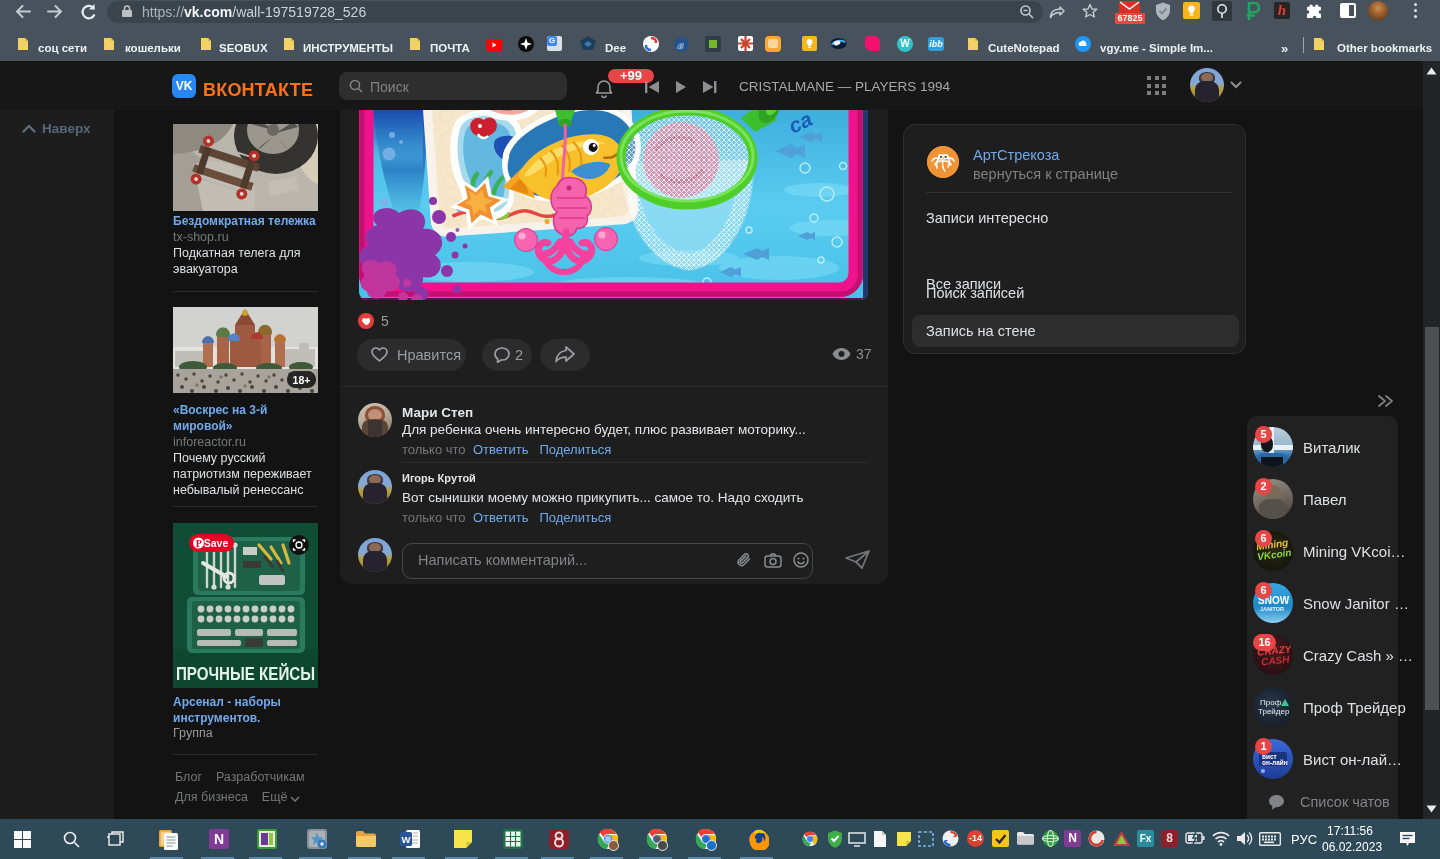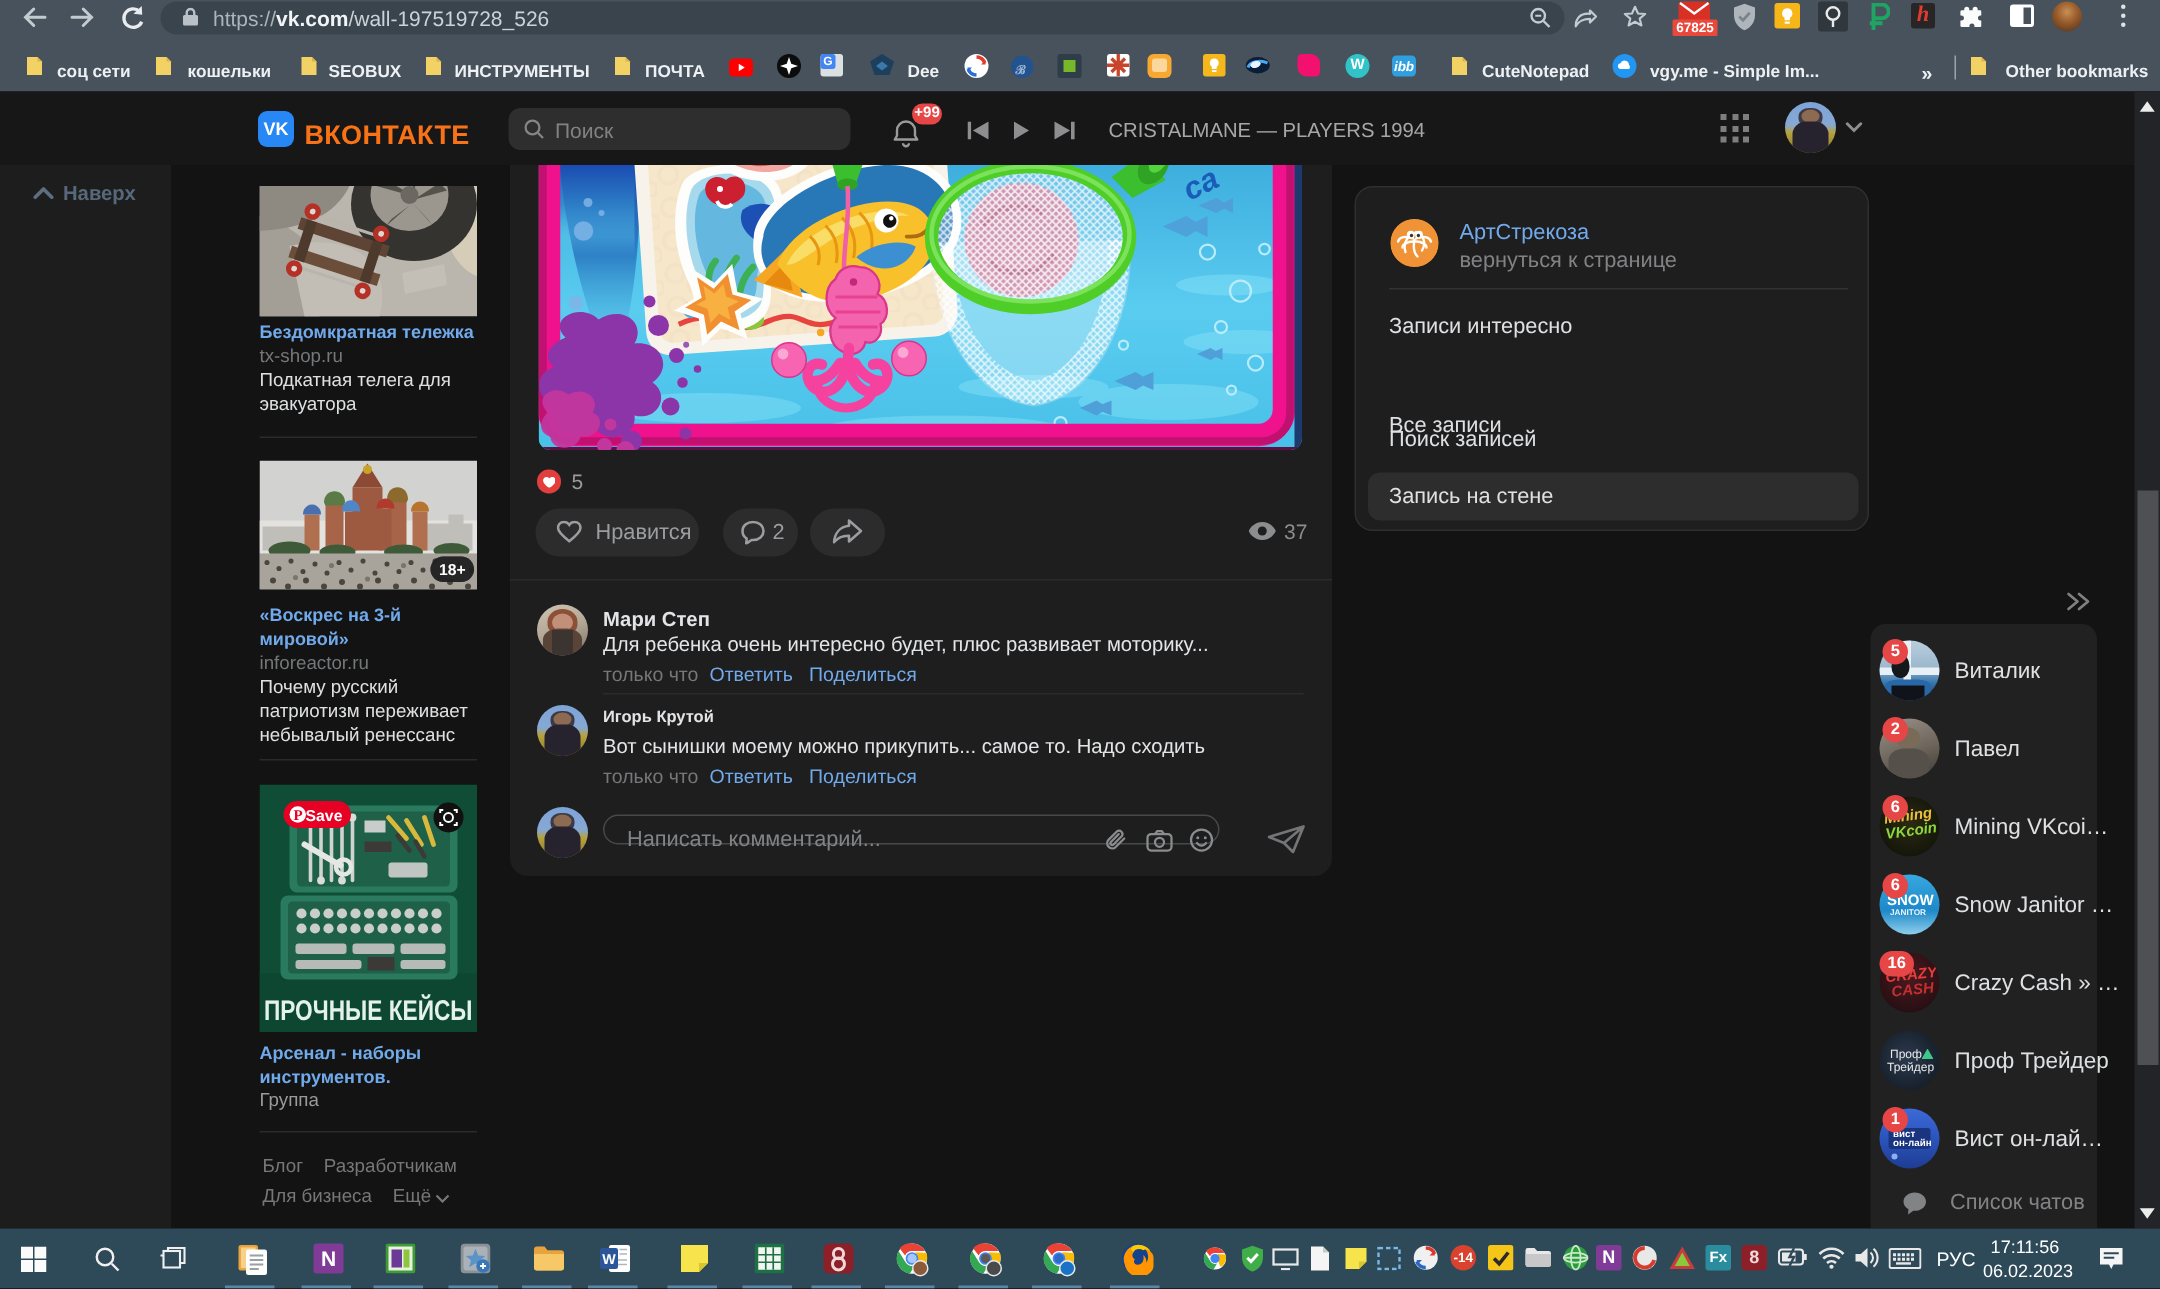--- a/index.html
+++ b/index.html
@@ -186,21 +186,21 @@
           <circle cx="6" cy="6" r="4.6" stroke="#848587" stroke-width="1.5" fill="none"></circle>
           <path d="M9.5 9.5 L13 13" stroke="#848587" stroke-width="1.5"></path>
         </svg>
       <div class="abs" style="left:31px;top:7px;font-size:14px;color:#828284;">Поиск</div>
     </div>
 
     <svg class="abs" style="left:594px;top:18px;" width="20" height="20" viewBox="0 0 20 20">
       <path d="M10 2 a6 6 0 0 1 6 6 v3.5 l1.5 2.5 H2.5 L4 11.5 V8 a6 6 0 0 1 6 -6 Z" stroke="#9a9a9c" stroke-width="1.6" fill="none" stroke-linejoin="round"></path>
       <path d="M8 16.5 a2 2 0 0 0 4 0" stroke="#9a9a9c" stroke-width="1.6" fill="none"></path>
     </svg>
-    <div class="abs" style="left:608px;top:8px;width:20px;height:14px;background:#e64646;border-radius:7px;color:#fff;font-size:10px;font-weight:bold;text-align:center;line-height:14px;">+99</div>
+    <div class="abs" style="left:608px;top:8px;width:46px;height:14px;background:#e64646;border-radius:7px;color:#fff;font-size:13px;font-weight:bold;text-align:center;line-height:14px;">+99</div>
 
     <svg class="abs" style="left:645px;top:20px;" width="72" height="12" viewBox="0 0 72 12">
       <g fill="#8e8e90">
         <rect x="0" y="0" width="2.4" height="12"></rect>
           <path d="M14 0 L14 12 L3.6 6 Z"></path>
         <path d="M31 0 L41 6 L31 12 Z"></path>
         <path d="M58 0 L68.4 6 L58 12 Z" transform="translate(0 0)"></path>
           <rect x="69" y="0" width="2.4" height="12"></rect>
       </g>
     </svg>
@@ -701,21 +701,21 @@
       <div class="abs" style="left:62px;top:362px;font-size:11px;font-weight:bold;color:#e3e4e6;">Игорь Крутой</div>
       <div class="abs" style="left:62px;top:380px;font-size:13.5px;color:#e3e4e6;white-space:nowrap;">Вот сынишки моему можно прикупить... самое то. Надо сходить</div>
       <div class="abs" style="left:62px;top:400px;font-size:13px;color:#767779;">только что</div>
       <div class="abs" style="left:133px;top:400px;font-size:13px;color:#71aaeb;">Ответить&nbsp;&nbsp;&nbsp;Поделиться</div>
 
       <div class="abs" style="left:17.5px;top:428px;width:34px;height:34px;border-radius:50%;overflow:hidden;background:linear-gradient(180deg,#7da4d8 0%,#86a8d4 45%,#b7a23e 60%,#8a7a2e 100%);">
         <div class="abs" style="left:9px;top:4px;width:16px;height:12px;background:#3d3a45;border-radius:45% 45% 40% 40%;"></div>
         <div class="abs" style="left:11px;top:5px;width:12px;height:9px;background:#8d6a52;border-radius:50%;"></div>
         <div class="abs" style="left:5px;top:13px;width:24px;height:21px;background:#26222e;border-radius:40% 40% 0 0;"></div>
       </div>
-      <div class="abs" style="left:62px;top:433px;width:411px;height:20px;border:1px solid #47484a;border-radius:10px;">
+      <div class="abs" style="left:62px;top:433px;width:411px;height:36px;border:1px solid #47484a;border-radius:10px;">
         <div class="abs" style="left:15px;top:8px;font-size:14.5px;color:#828385;">Написать комментарий...</div>
         <svg class="abs" style="left:333px;top:8px;" width="16" height="16" viewBox="0 0 16 16">
             <path d="M13.5 7 L7.8 12.7 a3.4 3.4 0 0 1 -4.8 -4.8 L8.7 2.2 a2.3 2.3 0 0 1 3.2 3.2 L6.3 11 a1.2 1.2 0 0 1 -1.7 -1.7 L9.8 4.1" stroke="#8a8c8e" stroke-width="1.5" fill="none" stroke-linecap="round"></path>
           </svg>
         <svg class="abs" style="left:361px;top:9px;" width="18" height="15" viewBox="0 0 18 15">
             <rect x="1" y="3" width="16" height="11" rx="2.5" stroke="#8a8c8e" stroke-width="1.5" fill="none"></rect>
             <path d="M6 3 L7.5 1 h3 L12 3" stroke="#8a8c8e" stroke-width="1.5" fill="none"></path>
             <circle cx="9" cy="8.5" r="3" stroke="#8a8c8e" stroke-width="1.5" fill="none"></circle>
           </svg>
         <svg class="abs" style="left:390px;top:8px;" width="16" height="16" viewBox="0 0 16 16">

